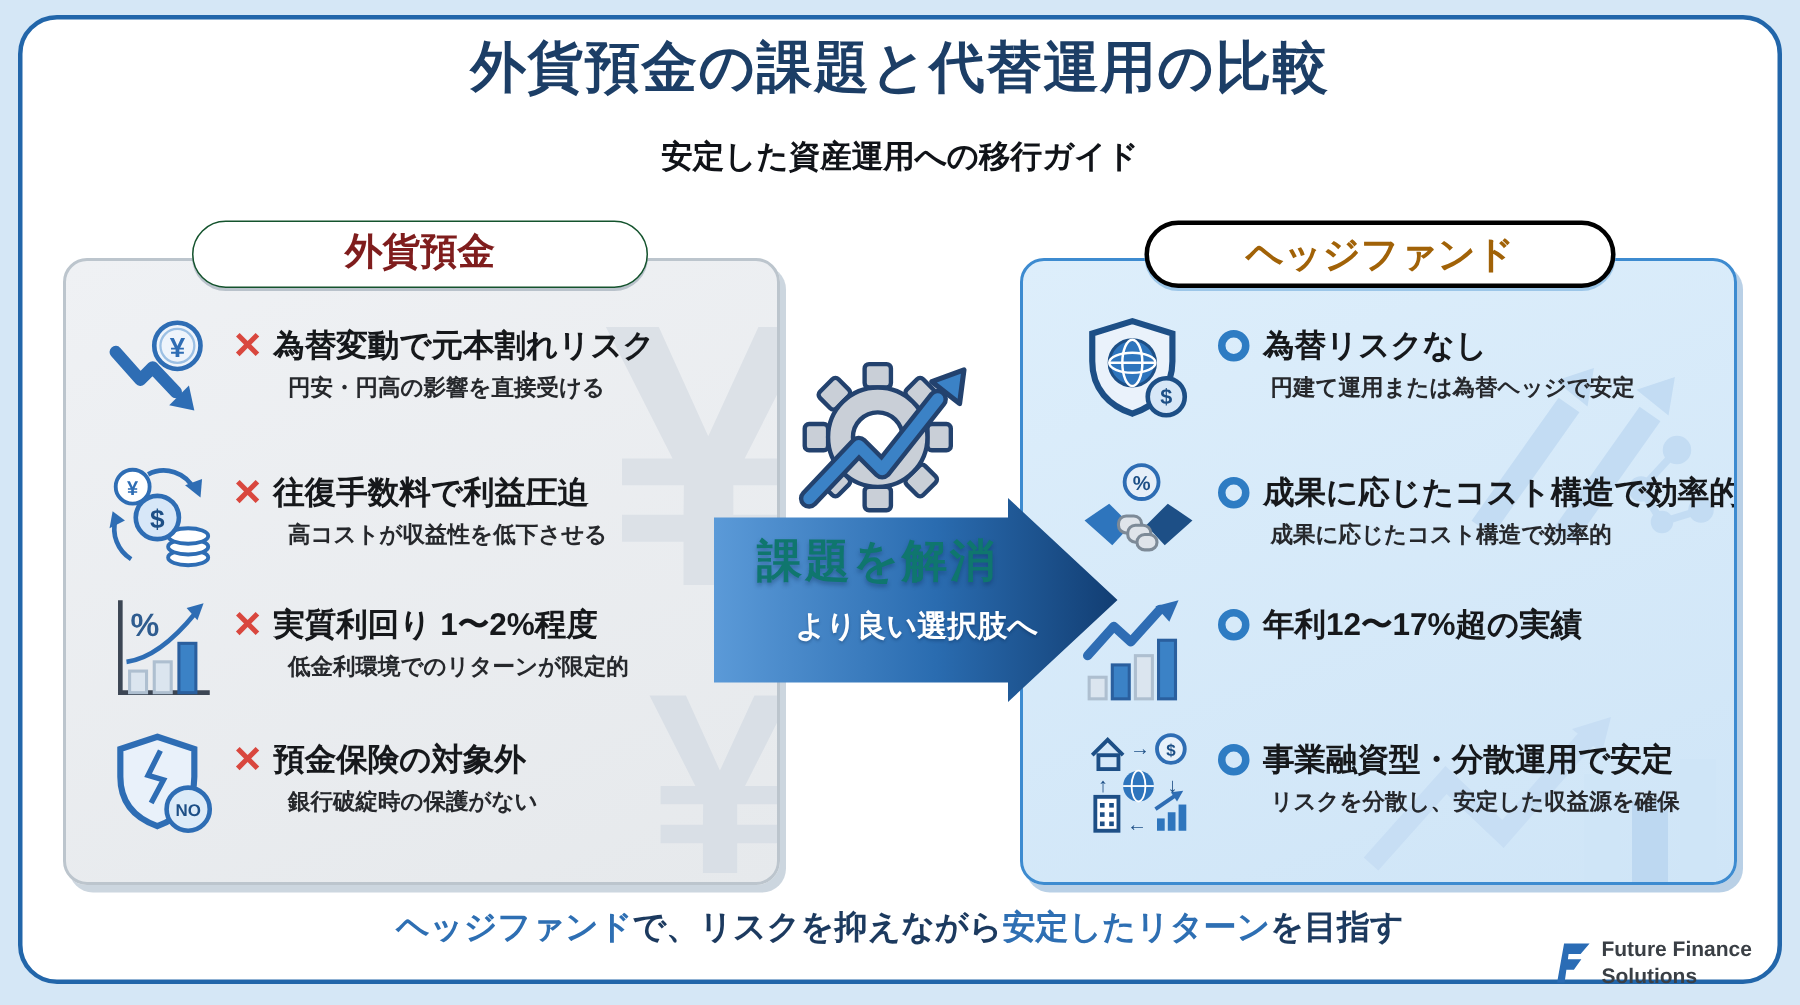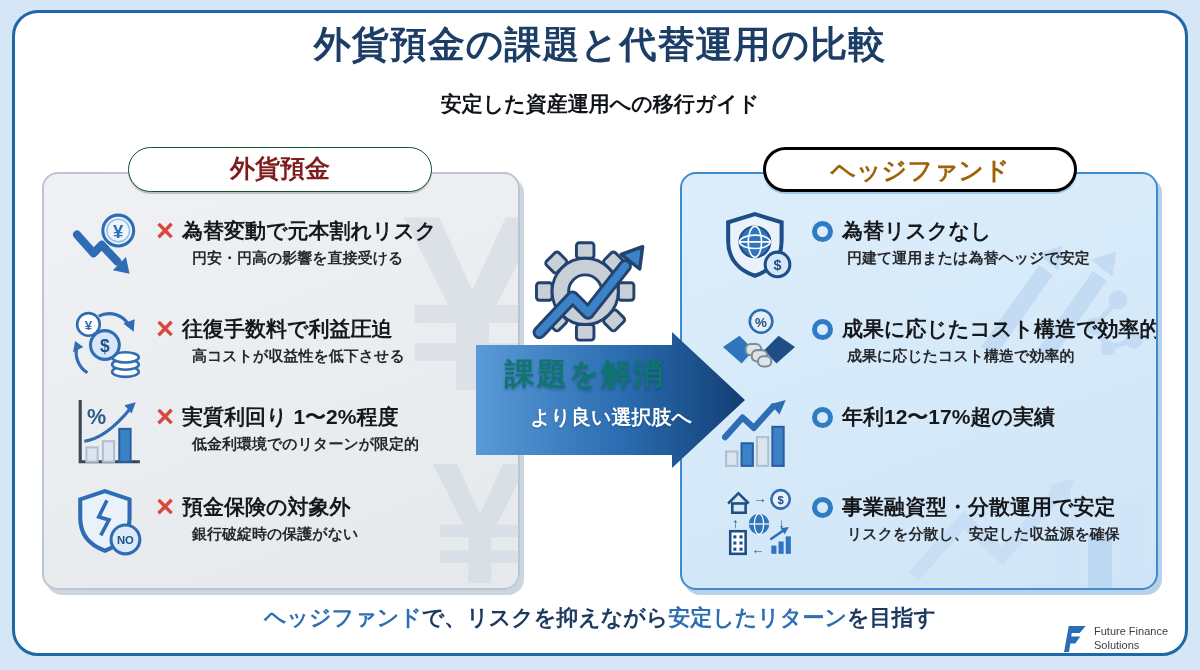--- a/index.html
+++ b/index.html
@@ -108,21 +108,21 @@
   
   .tagline {
     position:absolute; top:603px; left:0; width:100%;
     text-align:center; font-size:22px; font-weight:800;
   }
   .seg-b { color:#2e6fb3; }
   .seg-n { color:#1c3a5f; }
   .brand {
     position:absolute; right:32px; top:624px; display:flex; align-items:center; gap:7px;
   }
-  .brand-text { font-size:11px; font-weight:400; color:#3a3f45; line-height:1.25; }
+  .brand-text { font-size:14px; font-weight:700; color:#3a3f45; line-height:1.25; }
 </style>
 </head>
 <body>
 
 <div class="canvas">
   <div class="card"></div>
 
   <div class="main-title">外貨預金の課題と代替運用の比較</div>
   <div class="main-subtitle">安定した資産運用への移行ガイド</div>
 

